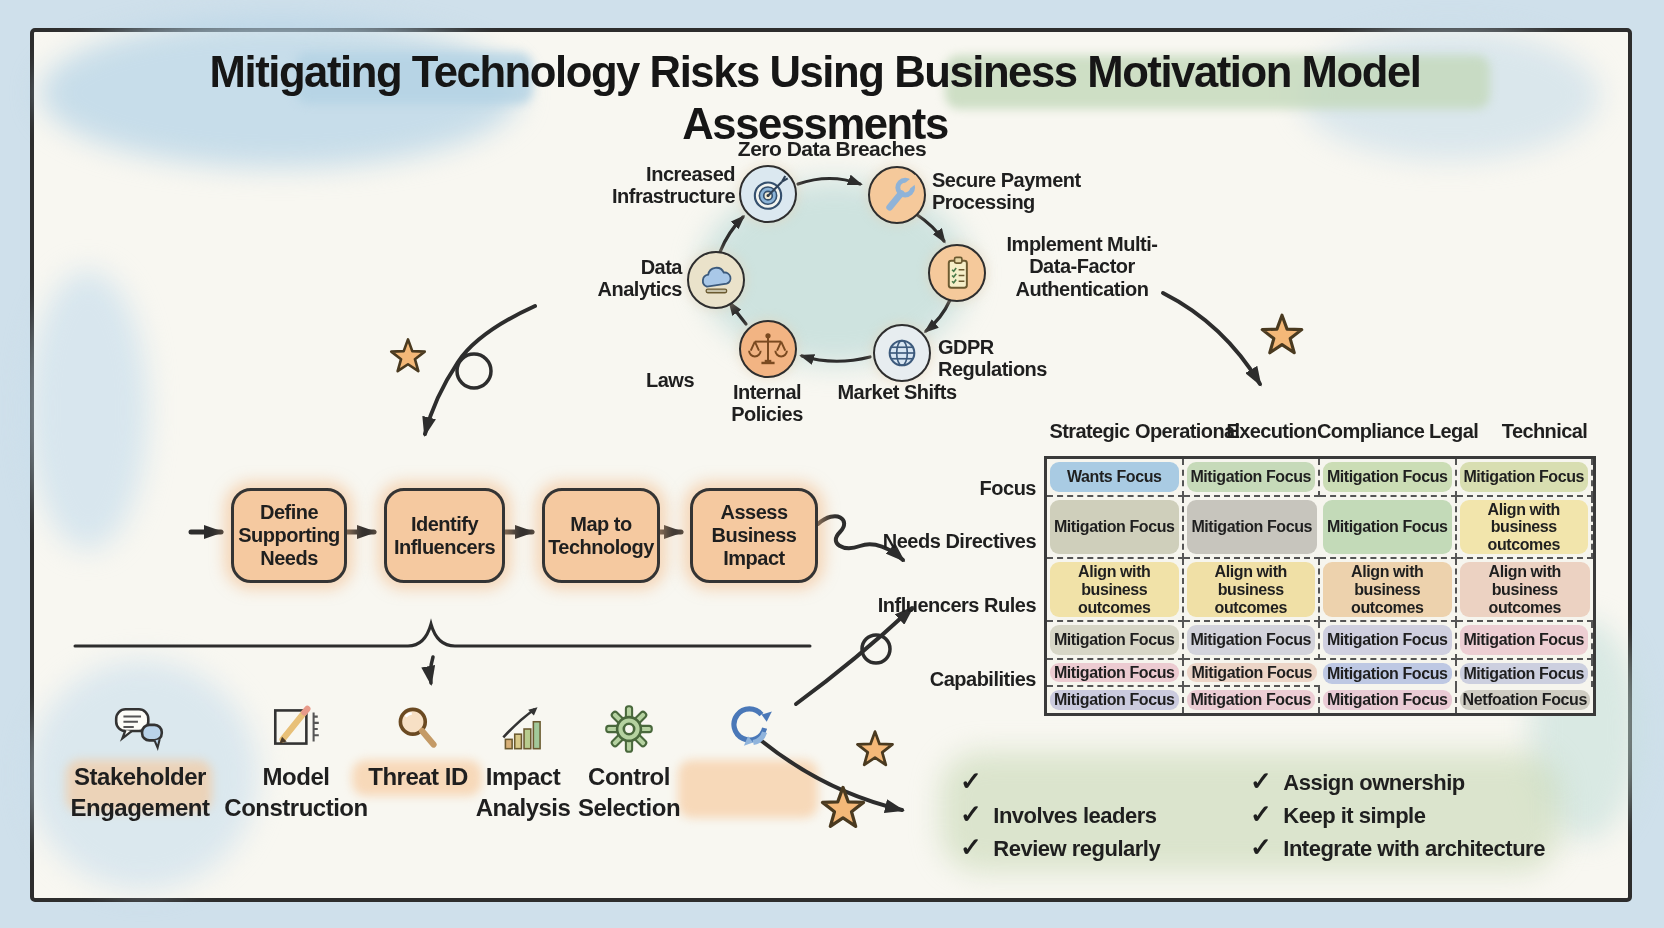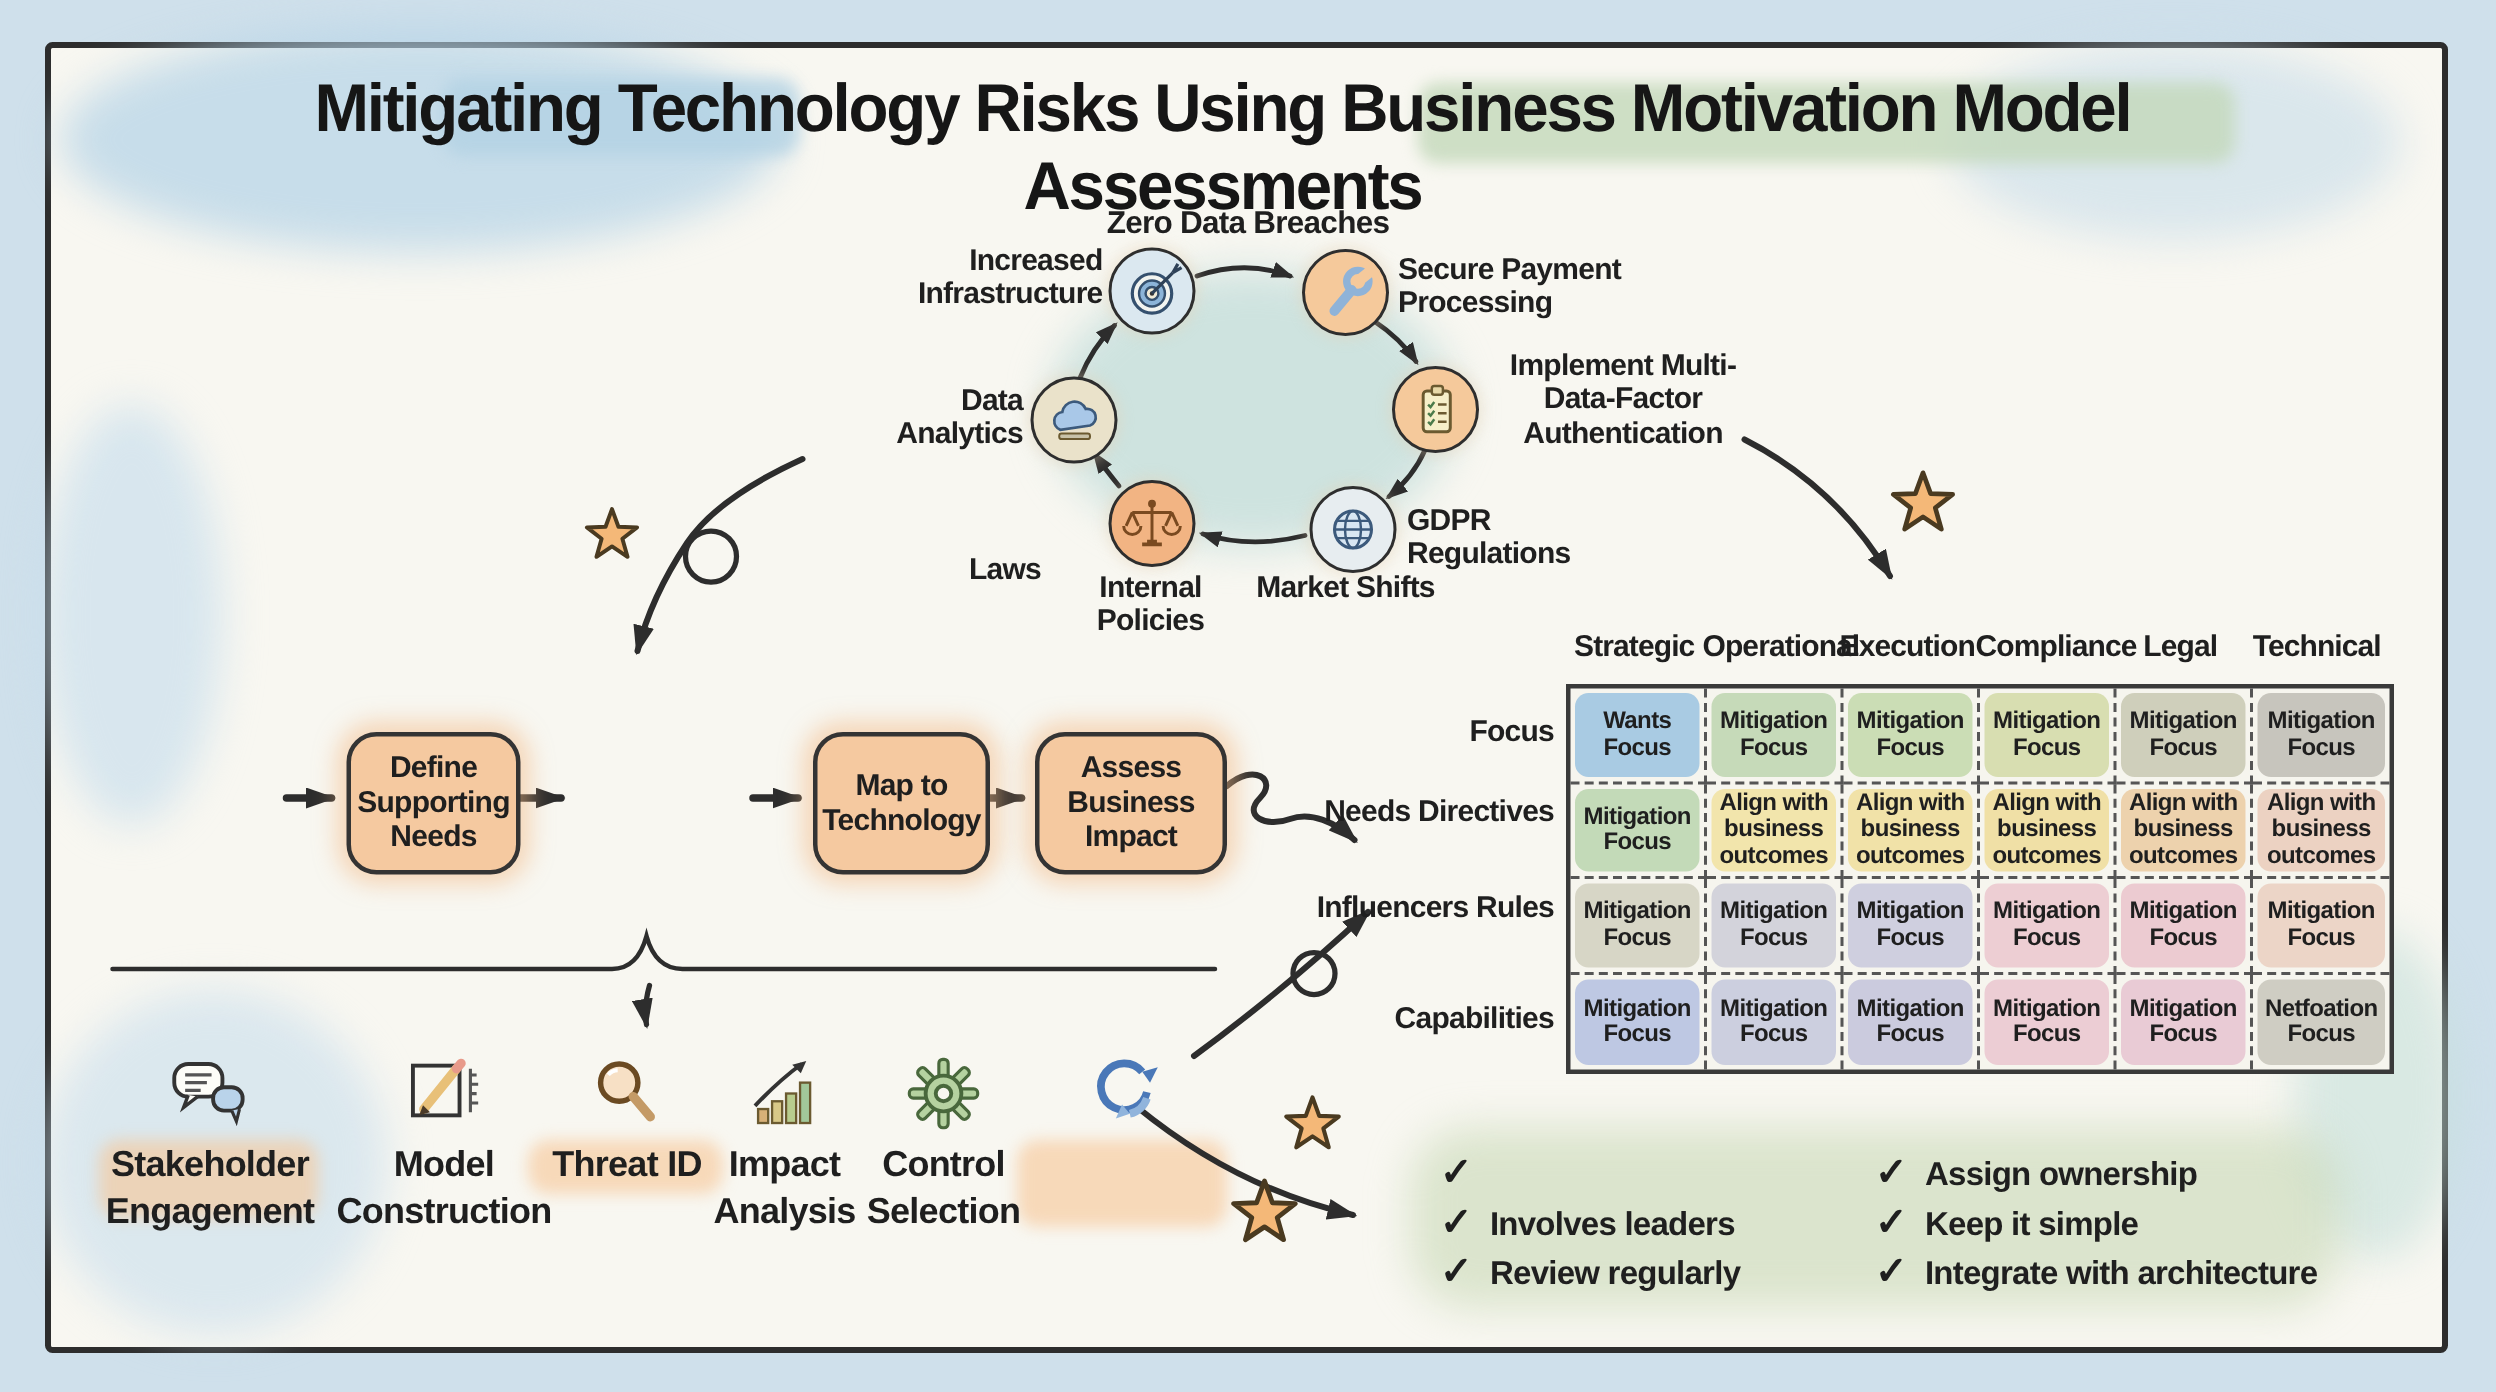--- a/index.html
+++ b/index.html
@@ -20,21 +20,21 @@
     letter-spacing:-0.5px;}
   .fbox{position:absolute;height:89px;border:3.5px solid #343434;border-radius:20px;
     display:flex;align-items:center;justify-content:center;text-align:center;
     font-weight:bold;font-size:20px;line-height:1.15;letter-spacing:-0.5px;
     background:#f5c9a0;box-shadow:0 0 14px 7px rgba(243,186,133,0.5);}
   .fbox.beige{background:#e9e6d7;box-shadow:0 0 10px 5px rgba(214,208,186,0.45);}
   .picon{position:absolute;width:58px;height:58px;}
   .plabel{position:absolute;width:160px;text-align:center;font-weight:bold;
     font-size:24px;line-height:1.28;letter-spacing:-0.5px;}
   .mgrid{position:absolute;left:1044px;top:456px;width:546px;height:254px;
-    border:3px solid #3a3a3a;display:grid;grid-template-columns:repeat(6,1fr);
+    border:3px solid #3a3a3a;display:grid;grid-template-columns:repeat(4,1fr);
     grid-template-rows:repeat(4,1fr);background:#f6f5ee;}
   .mcell{border-right:2px dashed #555;border-bottom:2px dashed #555;
     display:flex;padding:3px;}
   .mcell.c5{border-right:none}.mcell.r3{border-bottom:none}
   .pill{flex:1;border-radius:9px;display:flex;align-items:center;justify-content:center;
     text-align:center;font-weight:bold;font-size:16px;line-height:1.1;
     letter-spacing:-0.4px;padding:1px;}
   .mhead{position:absolute;top:420px;width:91px;text-align:center;font-weight:bold;
     font-size:20px;letter-spacing:-0.6px;white-space:nowrap;}
   .mrowlab{position:absolute;left:860px;width:176px;text-align:right;font-weight:bold;
@@ -165,20 +165,21 @@
   <div class="clabel" style="left:932px;top:169px;width:168px;text-align:left;">Secure Payment Processing</div>
   <div class="clabel" style="left:560px;top:163px;width:175px;text-align:right;">Increased Infrastructure</div>
   <div class="clabel" style="left:988px;top:233px;width:188px;text-align:center;">Implement Multi-Data-Factor Authentication</div>
   <div class="clabel" style="left:938px;top:336px;width:150px;text-align:left;">GDPR Regulations</div>
   <div class="clabel" style="left:837px;top:381px;width:120px;text-align:center;">Market Shifts</div>
   <div class="clabel" style="left:707px;top:381px;width:120px;text-align:center;">Internal Policies</div>
   <div class="clabel" style="left:646px;top:369px;width:84px;text-align:left;">Laws</div>
   <div class="clabel" style="left:558px;top:256px;width:124px;text-align:right;">Data Analytics</div>
 
   <div class="fbox" style="left:231px;width:110px;top:488px;">Define Supporting Needs</div>
+  <div class="fbox" style="left:384px;width:115px;top:488px;">Identify Influencers</div>
   <div class="fbox" style="left:542px;width:112px;top:488px;">Map to Technology</div>
   <div class="fbox" style="left:690px;width:122px;top:488px;">Assess Business Impact</div>
 
   <svg class="picon" style="left:111px;top:700px;" viewBox="0 0 56 56">
     <rect x="5" y="9" width="31" height="21" rx="9" fill="#fdfdf8" stroke="#333333" stroke-width="2.5"></rect>
     <path d="M14 29 l-3 8 l9 -7" fill="#fdfdf8" stroke="#333333" stroke-width="2.2"></path>
     <path d="M12 16 h17 M12 21 h14 M12 26 h10" stroke="#555555" stroke-width="2" fill="none"></path>
     <rect x="30" y="24" width="19" height="15" rx="7" fill="#b9d3ea" stroke="#333333" stroke-width="2.5"></rect>
     <path d="M42 39 l3 7 l2 -8" fill="#b9d3ea" stroke="#333333" stroke-width="2"></path>
   </svg>

